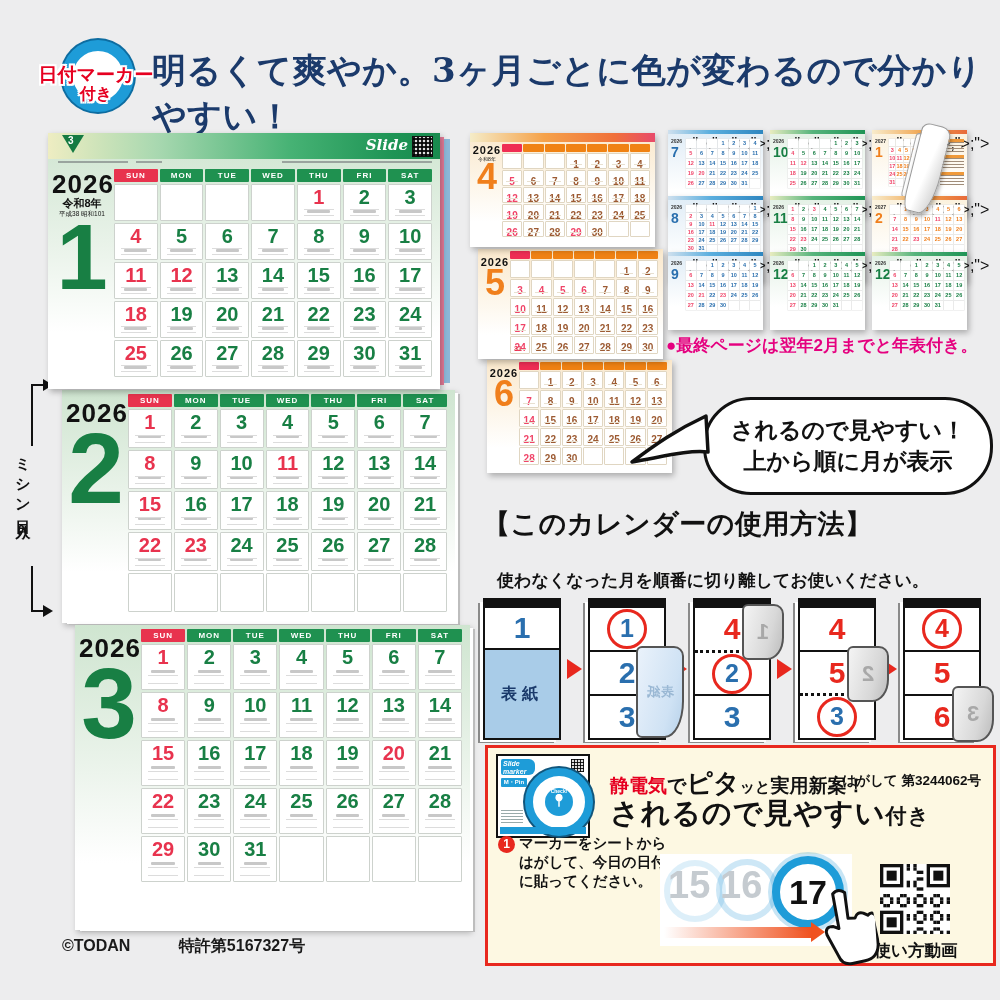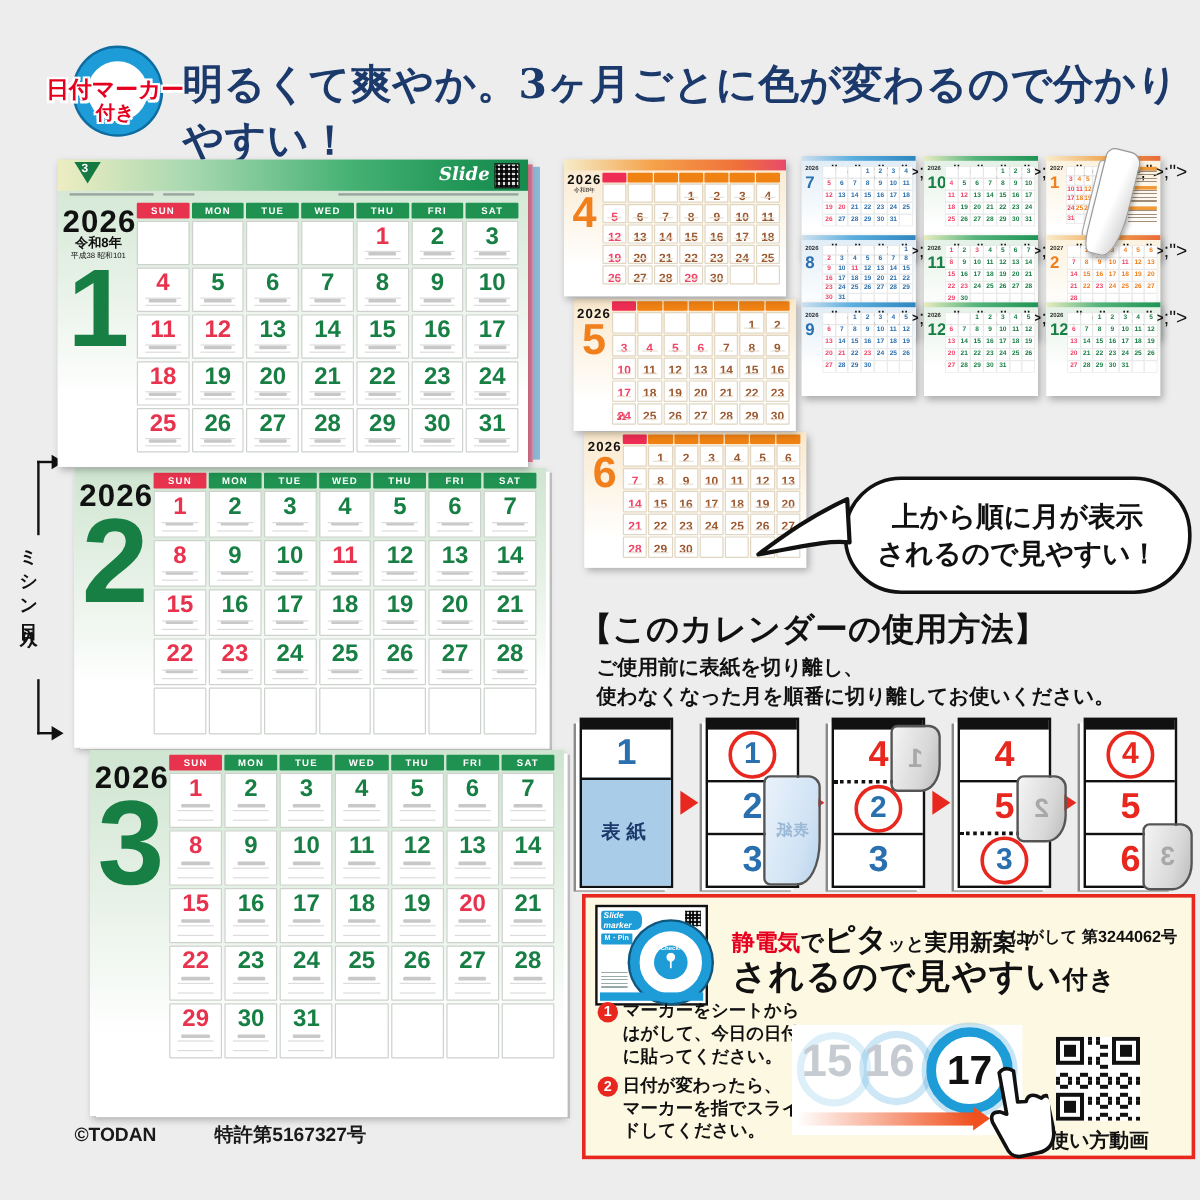--- a/index.html
+++ b/index.html
@@ -961,31 +961,31 @@
           <span class="micell" style="height:9px;font-size:5.5px;line-height:9px;color:#187f44;">29</span>
           <span class="micell" style="height:9px;font-size:5.5px;line-height:9px;color:#187f44;">30</span>
           <span class="micell" style="height:9px;font-size:5.5px;line-height:9px;color:#187f44;">31</span>
           <span class="micell" style="height:9px;"></span>
           <span class="micell" style="height:9px;"></span>
         </div>
       </div>
     </div>
   <div class="pen-curl"></div>
 
+  <div class="note-magenta">●最終ページは翌年2月までと年表付き。</div>
 
   <div class="bubble">
+    <span>されるので見やすい！</span>
     <span>上から順に月が表示</span>
-    <span>されるので見やすい！</span>
   </div>
   <svg class="bubble-tail" viewBox="0 0 82 66">
     <path d="M78 10 C48 24 28 38 4 56 C38 50 60 44 80 46 Z" fill="#fff" stroke="#111" stroke-width="3.5" stroke-linejoin="round"></path>
   </svg>
 
   <div class="usage-h">【このカレンダーの使用方法】</div>
-  <div class="usage-l1">ご使用前に表紙を切り離し、</div>
   <div class="usage-l2">使わなくなった月を順番に切り離してお使いください。</div>
 
   <div class="diagram" id="diagram">
       <div class="dpanel">
         <div class="dbar"></div>
         <div class="dsecs">
           <div class="dsec blue" style="flex:0 0 40px;">1</div>
           <div class="dsec cover" style="border-top:2.5px solid #111;">表紙</div>
         </div>
       </div>
@@ -1083,25 +1083,20 @@
       <span class="r">静電気</span><span>で</span><span class="big">ピタ</span><span class="sm">ッと</span><span>実用新案！</span>
     </div>
     <div class="patent">はがして 第3244062号</div>
     <div class="mtitle">
       <span>されるので見やすい</span><span class="sfx">付き</span>
     </div>
     <div class="step" style="top:86px;">
       <span class="snum">1</span><span>マーカーをシートから</span>
       <div class="sind">はがして、今日の日付</div>
       <div class="sind">に貼ってください。</div>
-    </div>
-    <div class="step" style="top:148px;">
-      <span class="snum">2</span><span>日付が変わったら、</span>
-      <div class="sind">マーカーを指でスライ</div>
-      <div class="sind">ドしてください。</div>
     </div>
     <div class="slider">
       <div class="echo" style="left:4px;top:6px;opacity:.5;"></div>
       <div class="echo" style="left:56px;top:5px;opacity:.75;"></div>
       <div class="sl-num" style="left:8px;">15</div>
       <div class="sl-num" style="left:60px;">16</div>
       <div class="ring17">17</div>
       <div class="sarrow"></div>
       <svg class="handsvg" width="60" height="80" viewBox="0 0 60 80" style="transform:rotate(-12deg);">
         <path d="M24 4 q6 -5 12 1 l-2 26 7 1 q3 -6 9 -3 l4 3 q5 -4 8 3 l-4 28 q-3 13 -16 13 h-13 q-10 0 -12 -10 l-7 -23 q-1 -9 8 -7 l5 3 z" fill="#fff" stroke="#111" stroke-width="3" stroke-linejoin="round"></path>

